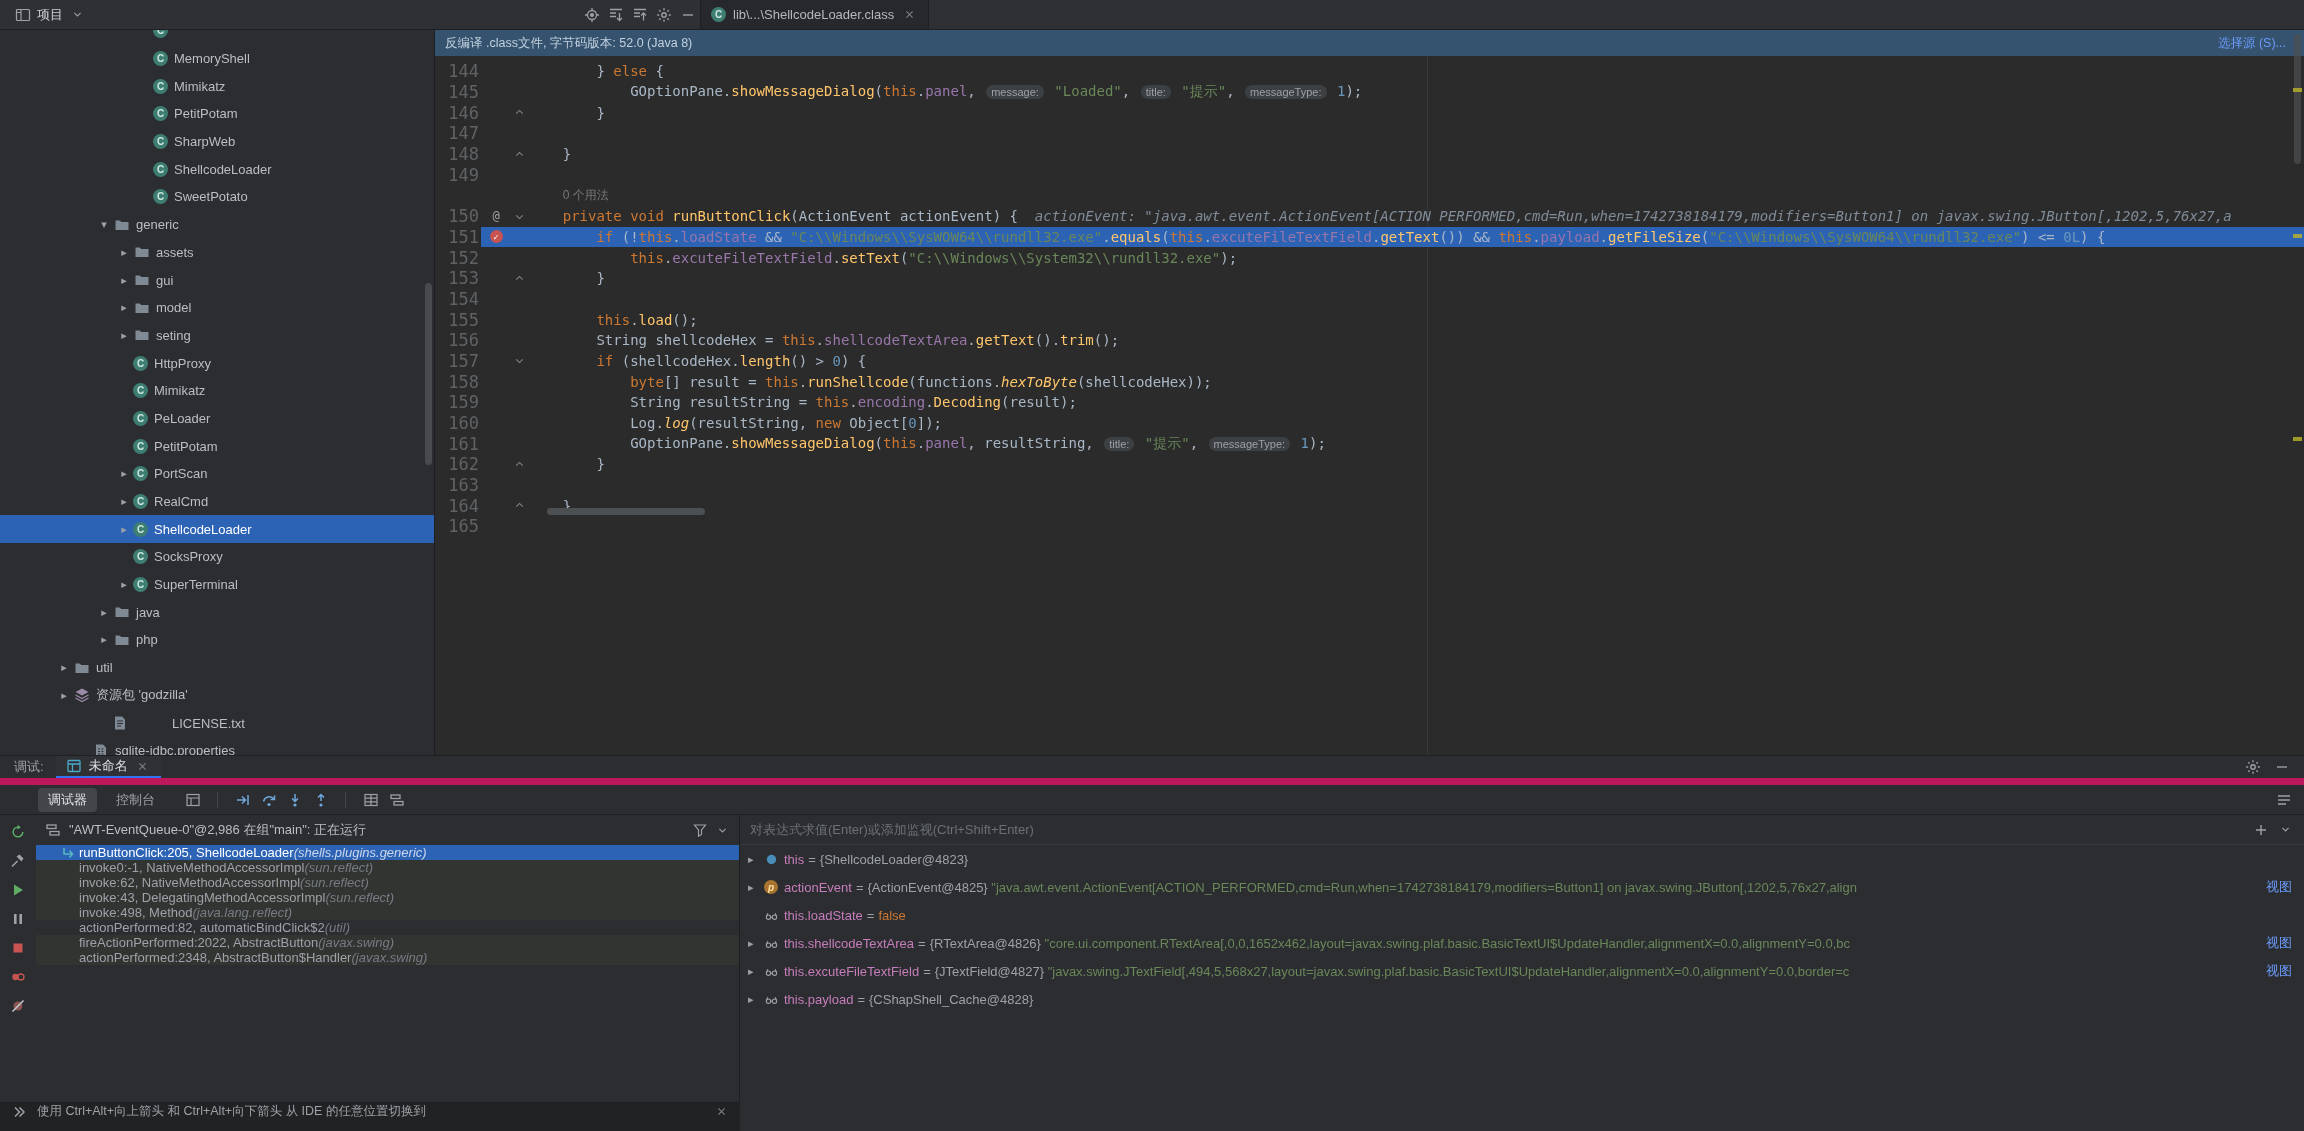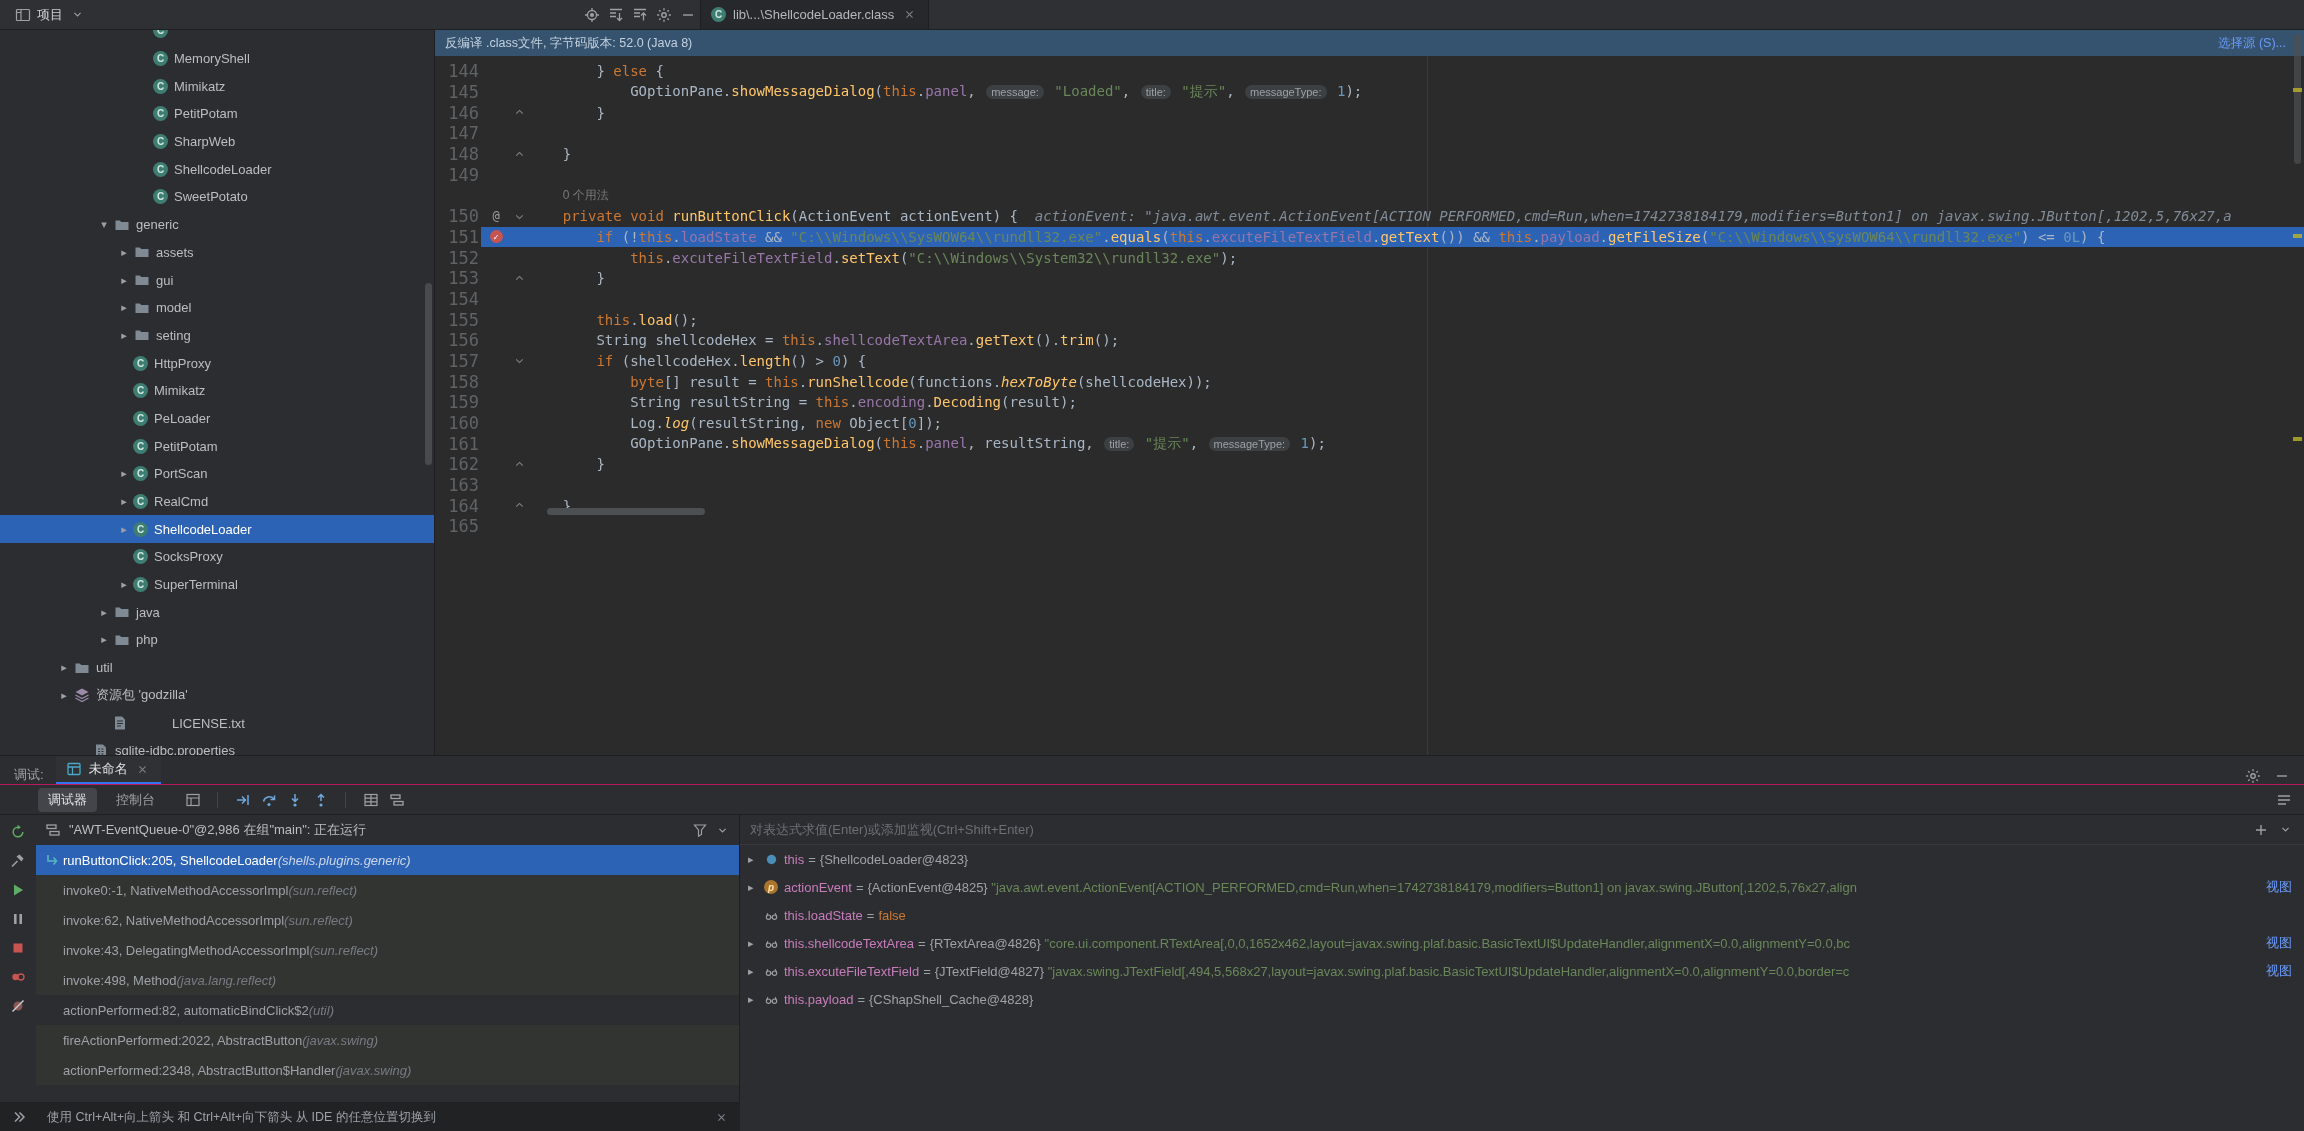--- a/index.html
+++ b/index.html
@@ -48,38 +48,38 @@
 .tk-i{color:#808B98;font-style:italic}
 .tk-h{background:#3D4043;color:#9DA0A8;border-radius:7px;padding:1px 5px;font-size:11px;font-family:"Liberation Sans",sans-serif;margin:0 2px}
 .tk-u{color:#787878;font-size:12px;font-family:"Liberation Sans",sans-serif}
 .hsb{position:absolute;left:112px;top:452px;width:158px;height:7px;border-radius:4px;background:#4D5052}
 .evsb{position:absolute;right:3px;top:4px;width:7px;height:130px;border-radius:4px;background:#4D5052;opacity:.7}
 .smark{position:absolute;right:2px;width:9px;height:4px;background:#BBB529;opacity:.8}
 .smark.m1{top:58px}.smark.m2{top:204px}.smark.m3{top:407px}
 
 
 .debug{height:376px;flex:none;background:#2B2D30;border-top:1px solid #1E1F22;display:flex;flex-direction:column;position:relative}
-.dbg-header{height:29px;flex:none;display:flex;align-items:flex-end;border-bottom:1px solid #be185d}
+.dbg-header{height:29px;flex:none;display:flex;align-items:center;border-bottom:7px solid #be185d}
 .dbg-label{color:#9DA2A8;margin:0 12px 0 14px}
 .dbg-session{height:100%;display:flex;align-items:center;gap:6px;padding:0 10px;border-bottom:2px solid #3574F0;color:#DFE1E5;background:rgba(255,255,255,.02)}
 .dbg-hdr-actions{margin-left:auto;display:flex;gap:12px;margin-right:14px}
 .dbg-toolbar{height:30px;flex:none;display:flex;align-items:center;gap:9px;padding-left:38px;border-bottom:1px solid #1E1F22}
 .dbg-tab{padding:3px 10px;border-radius:4px;color:#9DA2A8}
 .dbg-tab.active{background:#43454A;color:#DFE1E5}
 .dbg-tb-icons{display:flex;align-items:center;gap:9px;margin-left:10px}
 .tsep{width:1px;height:16px;background:#43454A;margin:0 7px}
 .tb-right{margin-left:auto;margin-right:12px}
 .dbg-body{flex:1;display:flex;min-height:0}
 .stripe{width:36px;flex:none;display:flex;flex-direction:column;align-items:center;padding-top:8px;gap:12px}
 .frames-col{width:704px;flex:none;display:flex;flex-direction:column;border-right:1px solid #1E1F22;min-height:0}
 .thread-row{height:30px;flex:none;display:flex;align-items:center;gap:8px;padding:0 8px}
 .thread-row .ttext{color:#BCBEC4;white-space:nowrap;overflow:hidden}
 .thread-row .tr-actions{margin-left:auto;display:flex;gap:6px;align-items:center}
 .frames-list{flex:1;overflow:hidden}
-.frame-row{height:30px;display:flex;align-items:center;padding-left:8px;white-space:nowrap;overflow:hidden}
+.frame-row{height:15px;display:flex;align-items:center;padding-left:24px;white-space:nowrap;overflow:hidden}
 .frame-row .fr-sp{width:19px;flex:none}
 .frame-row .ic{margin-right:2px}
 .frame-row .fr-main{color:#9DA2A8}
 .frame-row .fr-loc{color:#767C83;font-style:italic}
 .frame-row.lib{background:rgba(220,200,120,.045)}
 .frame-row.selected{background:var(--selection,#2D63B5)}
 .frame-row.selected .fr-main{color:#fff}
 .frame-row.selected .fr-loc{color:#CBD6EA}
 .vars-col{flex:1;min-width:0;display:flex;flex-direction:column}
 .watch-row{height:30px;flex:none;display:flex;align-items:center;padding:0 10px;border-bottom:1px solid #36383B;color:#6B7077}
@@ -88,21 +88,21 @@
 .var-row{height:28px;display:flex;align-items:center;padding:0 12px 0 8px;white-space:nowrap}
 .var-row .chev{width:16px;color:#9DA0A6;font-size:11px;flex:none}
 .var-row .vic{width:20px;flex:none;display:inline-flex;align-items:center}
 .var-row .vic svg{width:15px;height:15px}
 .var-name{color:#C77DBB}
 .var-eq{color:#9DA2A8;padding:0 4px}
 .var-val{flex:1;min-width:0;overflow:hidden;text-overflow:ellipsis;white-space:nowrap}
 .vp-ref{color:#9DA2A8}.vp-str{color:var(--string,#6A8759)}.vp-kw{color:var(--keyword,#CC7832)}
 .var-link{margin-left:6px;color:#6B9BFA;flex:none}
 .param-badge{display:inline-flex;width:14px;height:14px;border-radius:50%;background:#A8742E;color:#FFE0A6;font-size:10px;align-items:center;justify-content:center;font-style:italic;font-weight:bold}
-.dbg-footer{position:absolute;left:0;bottom:0;width:740px;height:29px;background:#202224;border-top:1px solid #1E1F22;display:flex;align-items:center;gap:20px;padding:0 10px;color:#9DA2A8;font-size:12.5px;z-index:5}
+.dbg-footer{position:absolute;left:0;bottom:0;width:740px;height:29px;background:#202224;border-top:1px solid #1E1F22;display:flex;align-items:flex-start;gap:10px;padding:0 10px;color:#9DA2A8;font-size:12.5px;z-index:5}
 .dbg-footer .fclose{margin-left:auto}
 </style>
 </head>
 <body>
 
 <div class="ide">
 
   <div class="topbar">
     <div class="proj-widget">
       <span class="ic">

